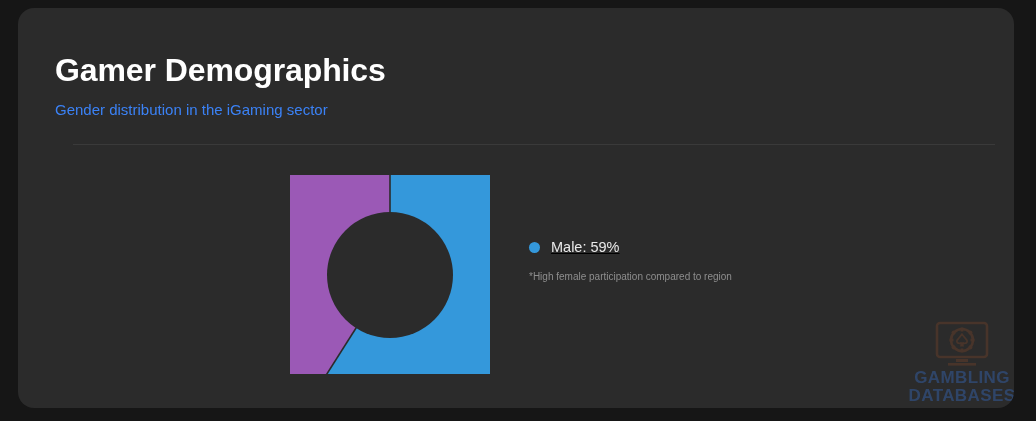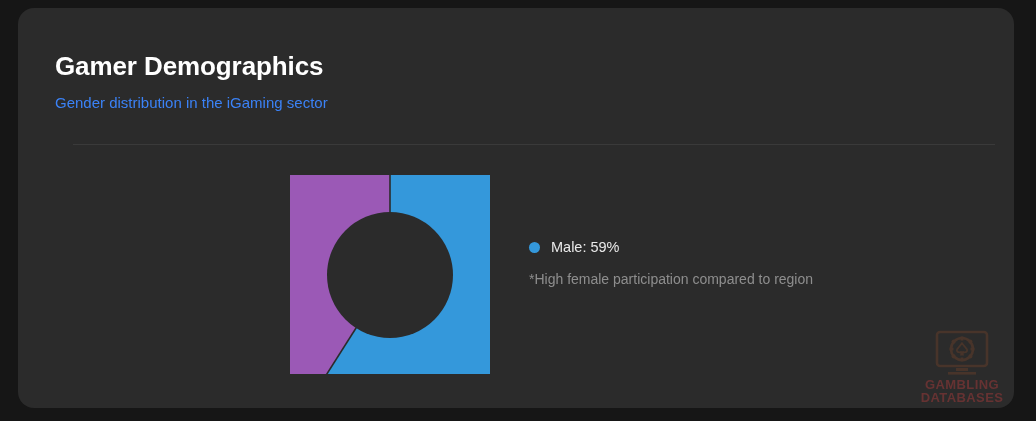--- a/index.html
+++ b/index.html
@@ -32,21 +32,21 @@
 
   .card-header {
     position: absolute;
     left: 37px;
     top: 44px;
     width: 922px;
   }
 
   .page-title {
     margin: 0;
-    font-size: 26px;
+    font-size: 32px;
     font-weight: bold;
     color: #ffffff;
     letter-spacing: -0.1px;
     line-height: 1.15;
   }
 
   .page-subtitle {
     margin: 0;
     padding-top: 12px;
     font-size: 15px;
@@ -118,40 +118,41 @@
     position: absolute;
     left: 456px;
     top: 76px;
     width: 420px;
   }
 
   .legend-item {
     display: flex;
     align-items: center;
     height: 27px;
+    text-decoration: underline;
   }
 
   .legend-dot {
     width: 11px;
     height: 11px;
     border-radius: 50%;
     flex: 0 0 11px;
   }
 
   .legend-label {
     margin-left: 11px;
     font-size: 14.5px;
     color: #e9e9e9;
     line-height: 1;
     white-space: nowrap;
   }
 
   .legend-note {
     margin-top: 10px;
-    font-size: 14px;
+    font-size: 10px;
     color: #8e8e8e;
     line-height: 1.2;
     white-space: nowrap;
   }
 
   
   .watermark {
     position: absolute;
     right: 6px;
     bottom: 4px;
@@ -163,23 +164,23 @@
     flex-direction: column;
     align-items: center;
     justify-content: flex-end;
   }
   .watermark-mark {
     width: 56px;
     height: 46px;
   }
   .watermark-text {
     margin-top: 2px;
-    font-size: 13px;
+    font-size: 17px;
     font-weight: bold;
-    color: #ef4444;
+    color: #3b82f6;
     letter-spacing: 0.4px;
     line-height: 1.02;
     text-align: center;
     white-space: nowrap;
   }
 </style>
 </head>
 <body>
 
 <div class="card">

